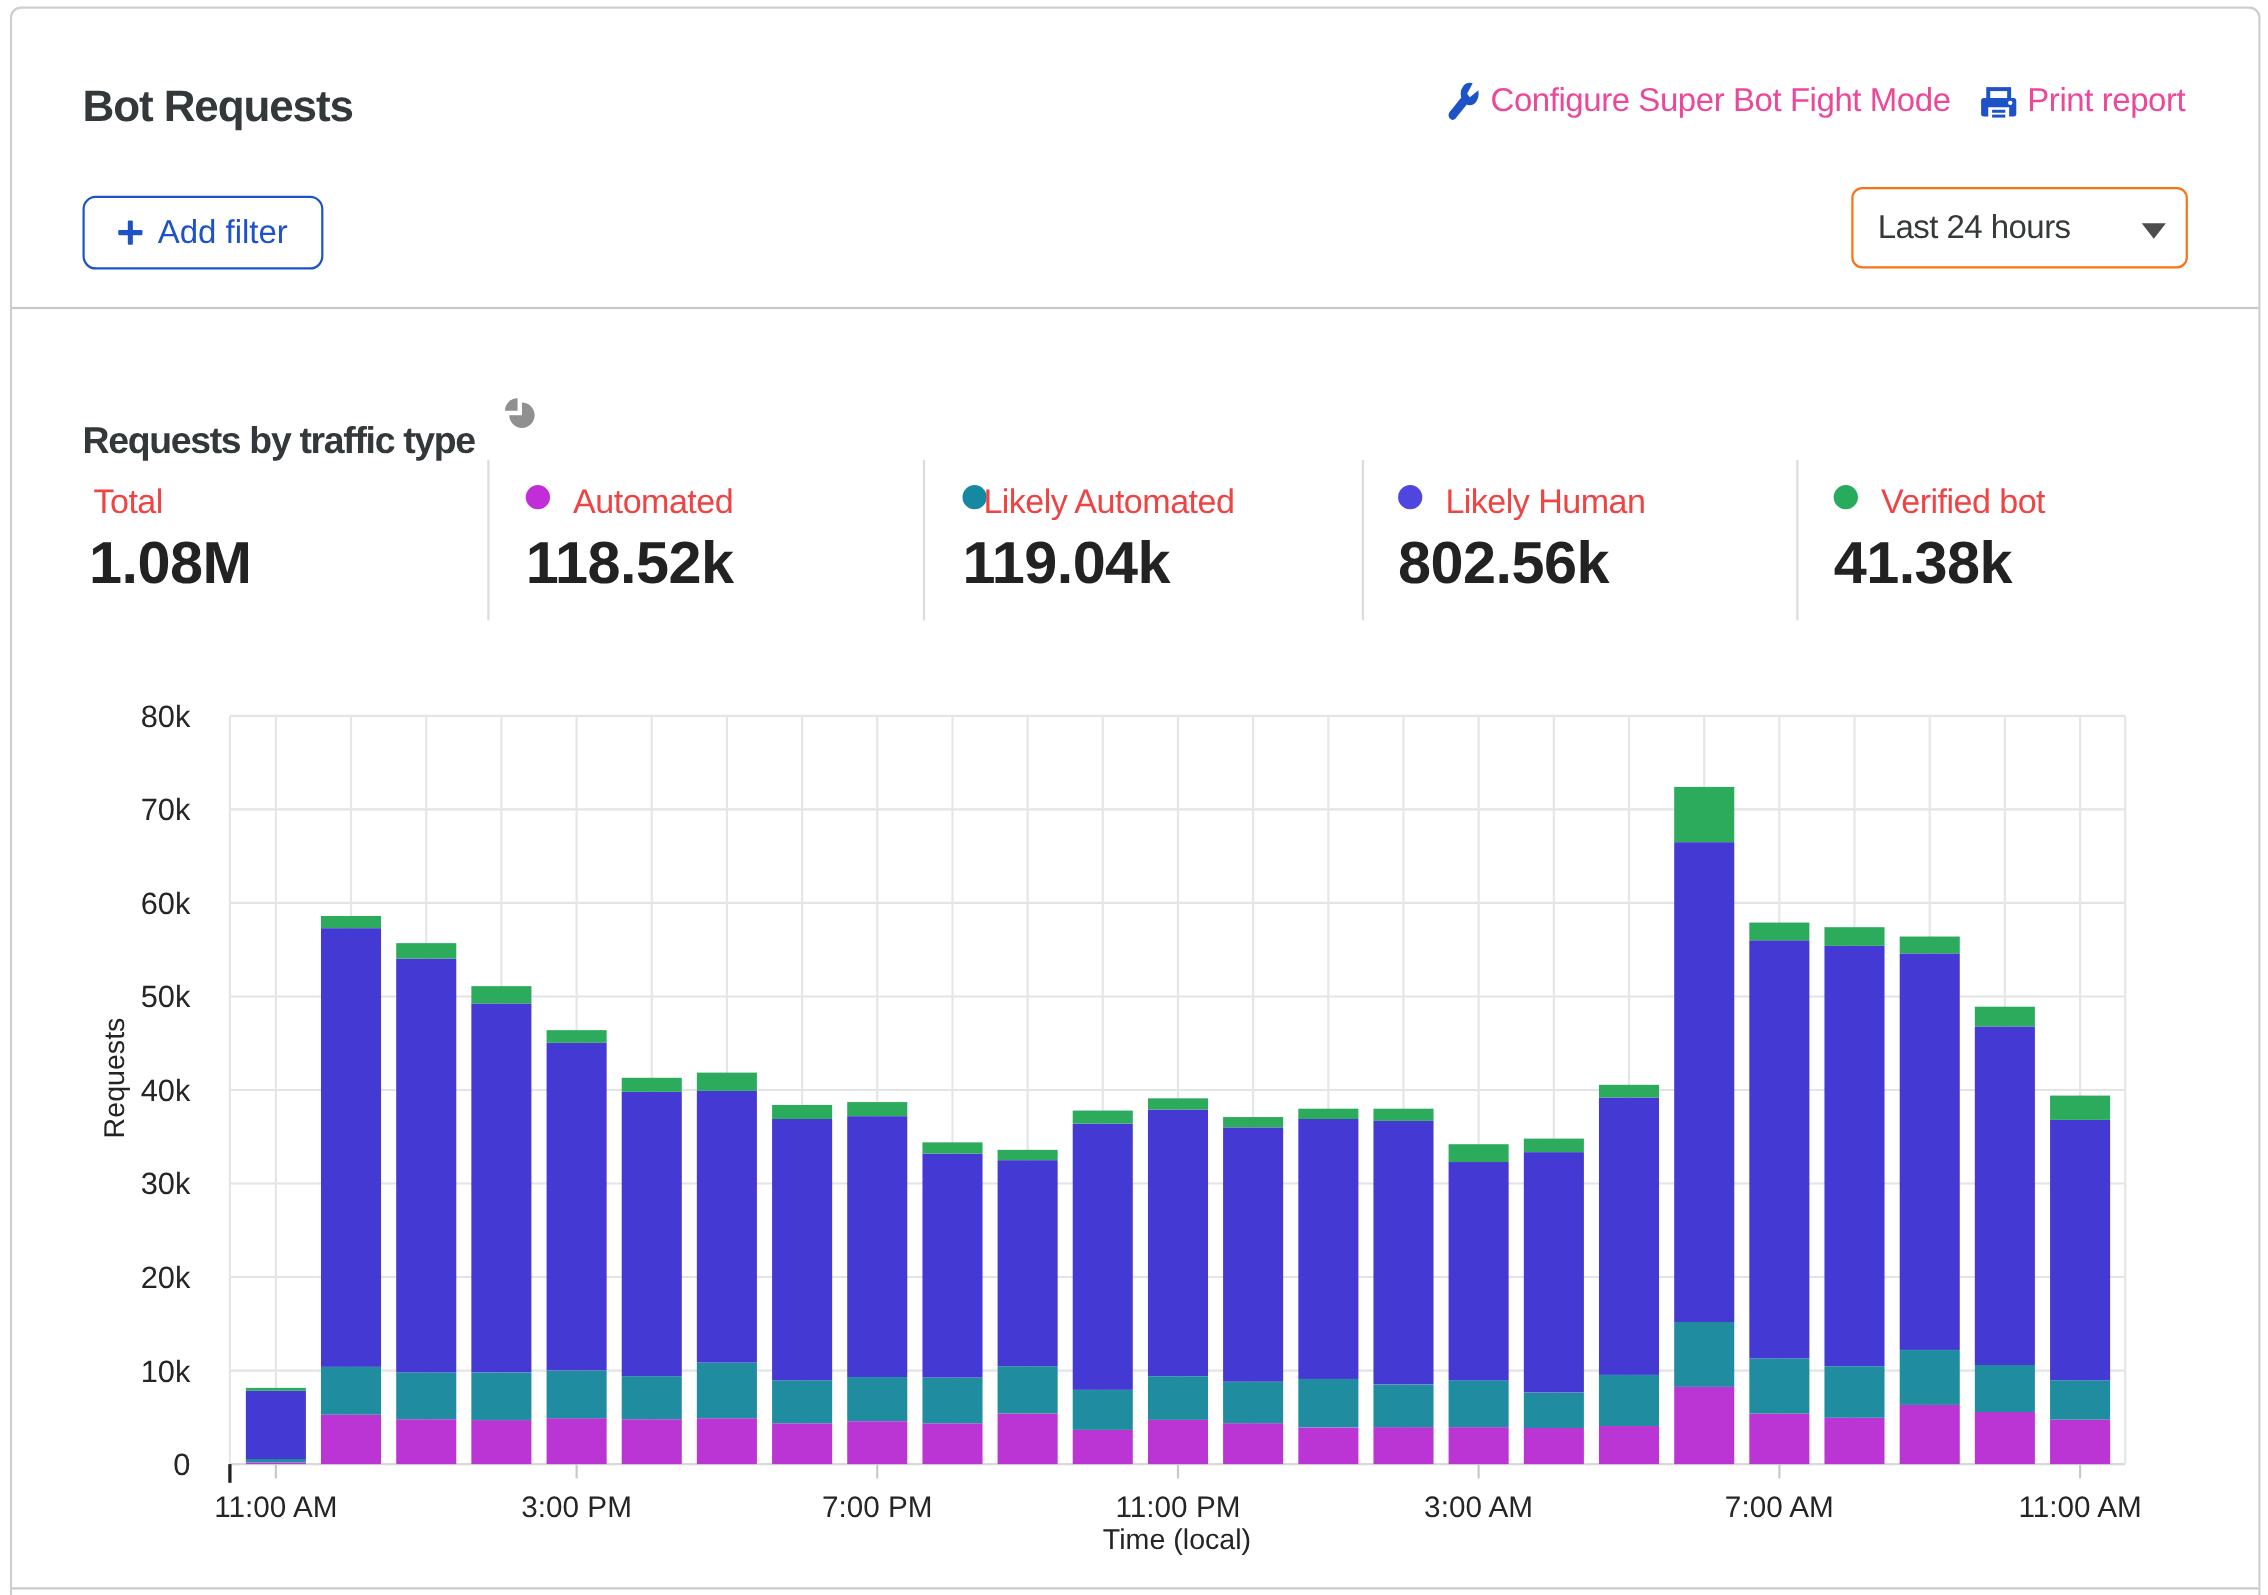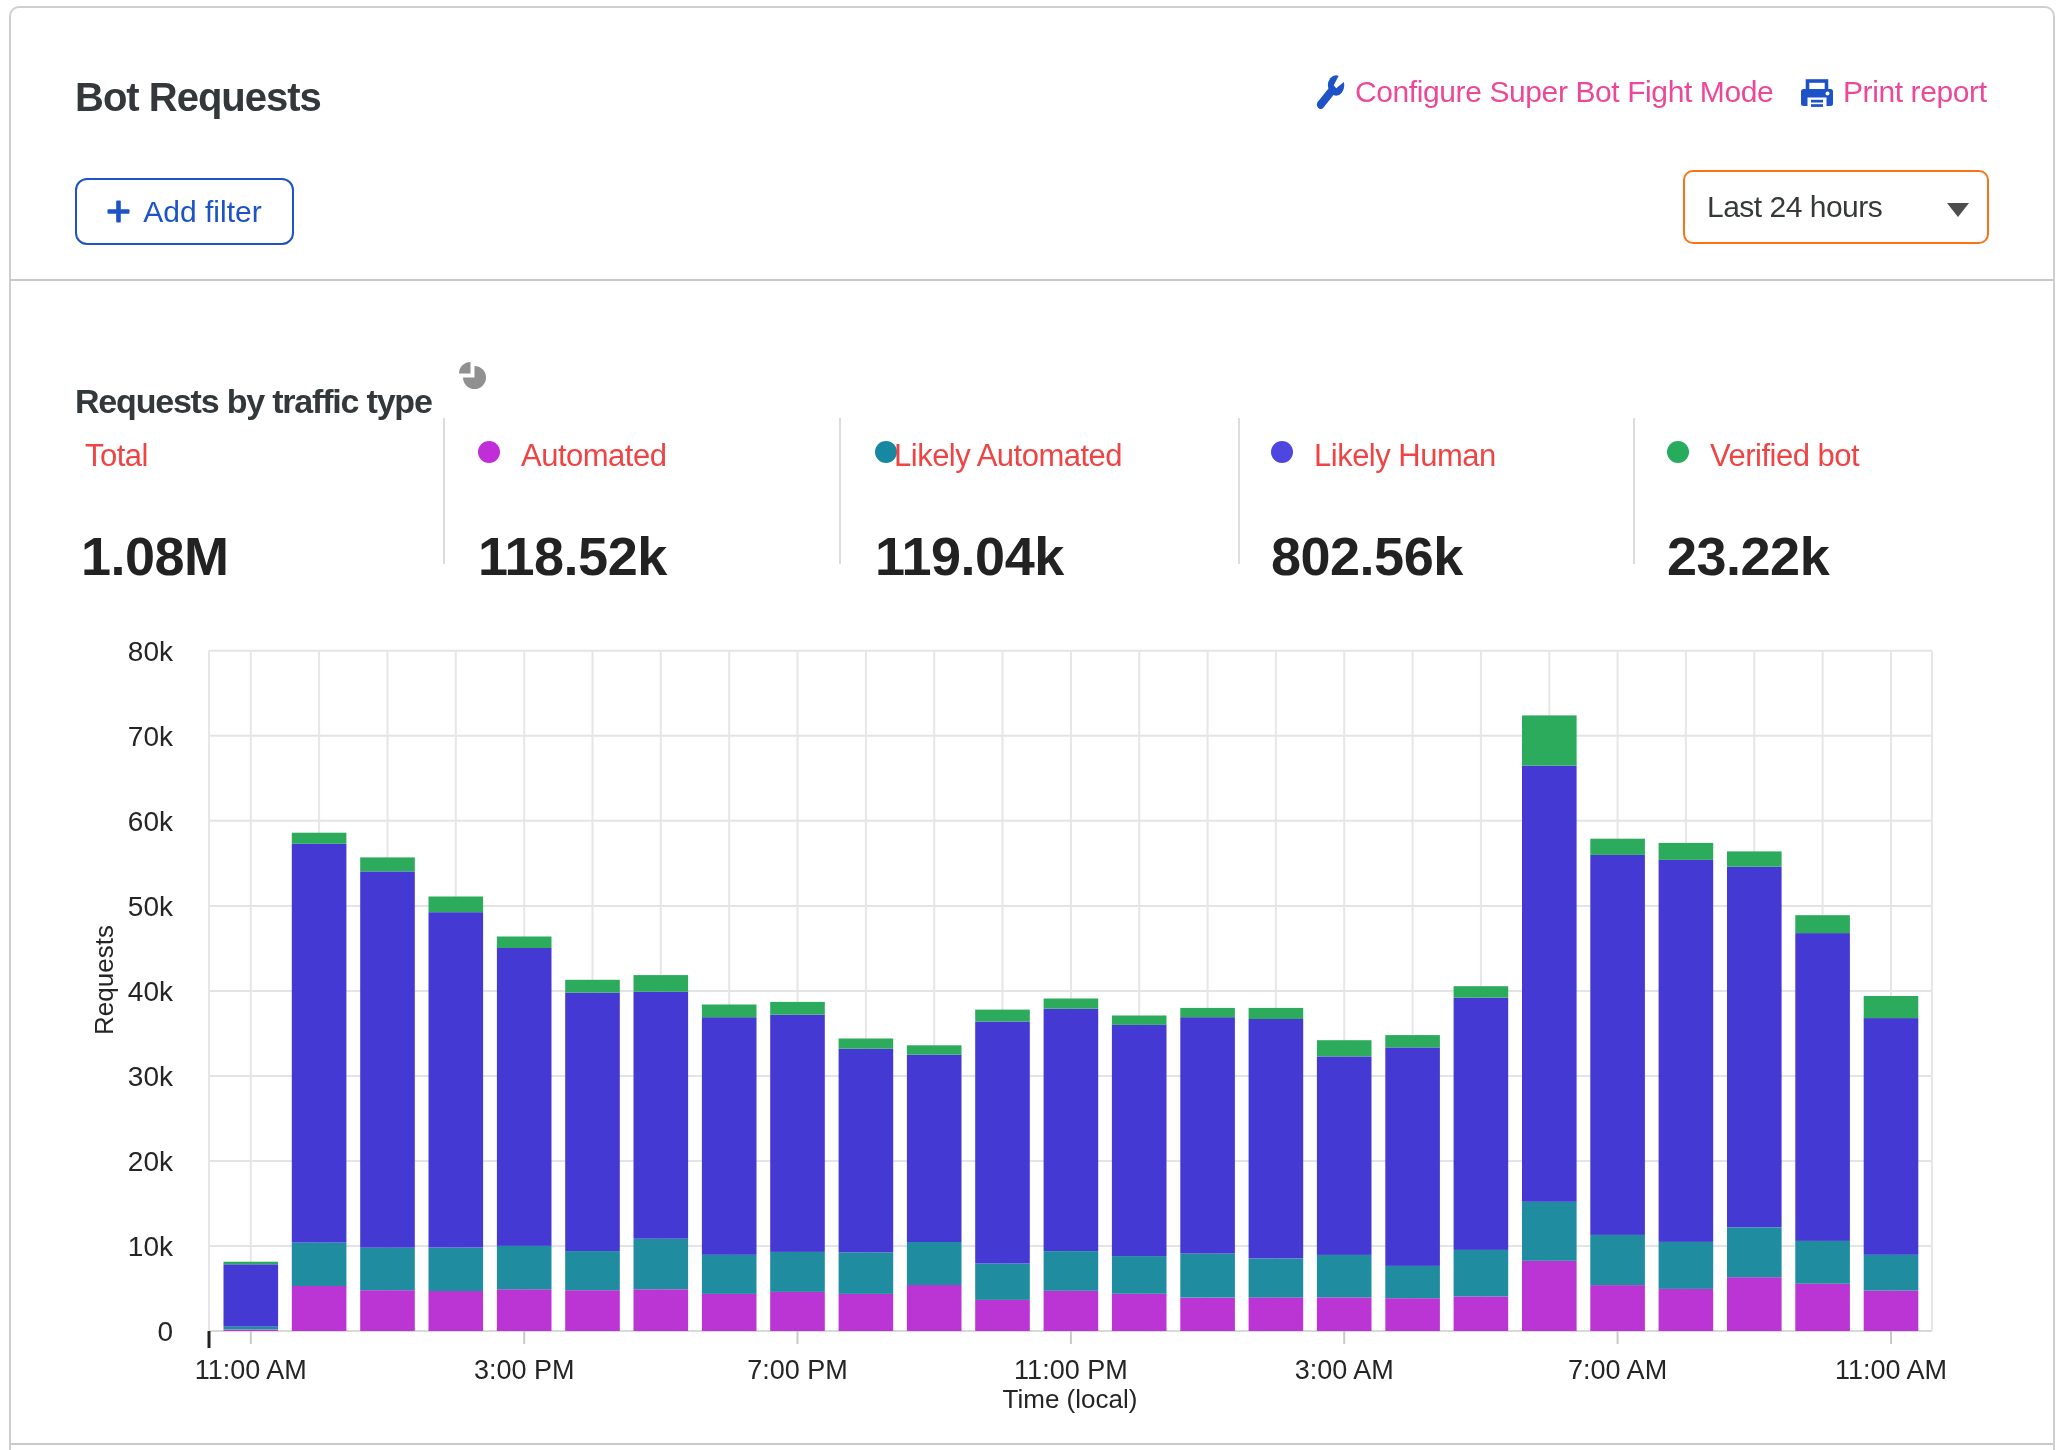--- a/index.html
+++ b/index.html
@@ -14,21 +14,21 @@
   justify-content:center; font-size:30px; color:#1e53c8; }
 .dd { position:absolute; left:1683px; top:170px; width:306px; height:74px;
   border:2px solid #f97316; border-radius:10px; display:flex; align-items:center;
   font-size:30px; color:#36393a; padding-left:22px; letter-spacing:-0.5px; }
 .hr1 { position:absolute; left:10px; top:279px; width:2043px; height:2px; background:#c9c9c9; }
 .hr2 { position:absolute; left:10px; top:1443px; width:2043px; height:2px; background:#c9c9c9; }
 h2.h2 { position:absolute; left:75px; top:355px; font-size:34px; font-weight:bold;
   letter-spacing:-1.2px; color:#33383b;margin-top:27px; }
 .slabel { position:absolute; top:438px; font-size:31px; letter-spacing:-0.5px; color:#ef4444; }
 .snum { position:absolute; top:481px; font-size:54px; font-weight:bold;
-  letter-spacing:-0.5px; color:#222;margin-top:44px; }
+  letter-spacing:-0.5px; color:#222; }
 .dot { position:absolute; top:441px; width:22px; height:22px; border-radius:50%; }
 .sdiv { position:absolute; top:418px; width:2px; height:146px; background:#dcdcdc; }
 .chart { position:absolute; left:0; top:0; }
 svg text { font-family:"Liberation Sans", sans-serif; }
 </style></head>
 <body>
 <div class="card"></div>
 <h1 class="title">Bot Requests</h1>
 <div class="lk" style="left:1355px">Configure Super Bot Fight Mode</div>
 <div class="lk" style="left:1843px">Print report</div>
@@ -75,21 +75,21 @@
 <div class="slabel" style="left:521px">Automated</div>
 <div class="snum" style="left:478px">118.52k</div>
 <div class="dot" style="left:875px;background:#1788a2"></div>
 <div class="slabel" style="left:894px">Likely Automated</div>
 <div class="snum" style="left:875px">119.04k</div>
 <div class="dot" style="left:1271px;background:#4f46e0"></div>
 <div class="slabel" style="left:1314px">Likely Human</div>
 <div class="snum" style="left:1271px">802.56k</div>
 <div class="dot" style="left:1667px;background:#27ab5d"></div>
 <div class="slabel" style="left:1710px">Verified bot</div>
-<div class="snum" style="left:1667px">23.22k</div>
+<div class="snum" style="left:1667px">41.38k</div>
 <div class="sdiv" style="left:443px"></div>
 <div class="sdiv" style="left:839px"></div>
 <div class="sdiv" style="left:1238px"></div>
 <div class="sdiv" style="left:1633px"></div>
 <svg class="chart" width="2062" height="1450" viewBox="0 0 2062 1450">
 <line x1="209.0" y1="1331.0" x2="1932.0" y2="1331.0" stroke="#d9d9d9" stroke-width="2"></line>
 <line x1="209.0" y1="1246.0" x2="1932.0" y2="1246.0" stroke="#e4e4e4" stroke-width="2"></line>
 <line x1="209.0" y1="1160.9" x2="1932.0" y2="1160.9" stroke="#e4e4e4" stroke-width="2"></line>
 <line x1="209.0" y1="1075.9" x2="1932.0" y2="1075.9" stroke="#e4e4e4" stroke-width="2"></line>
 <line x1="209.0" y1="990.9" x2="1932.0" y2="990.9" stroke="#e4e4e4" stroke-width="2"></line>

